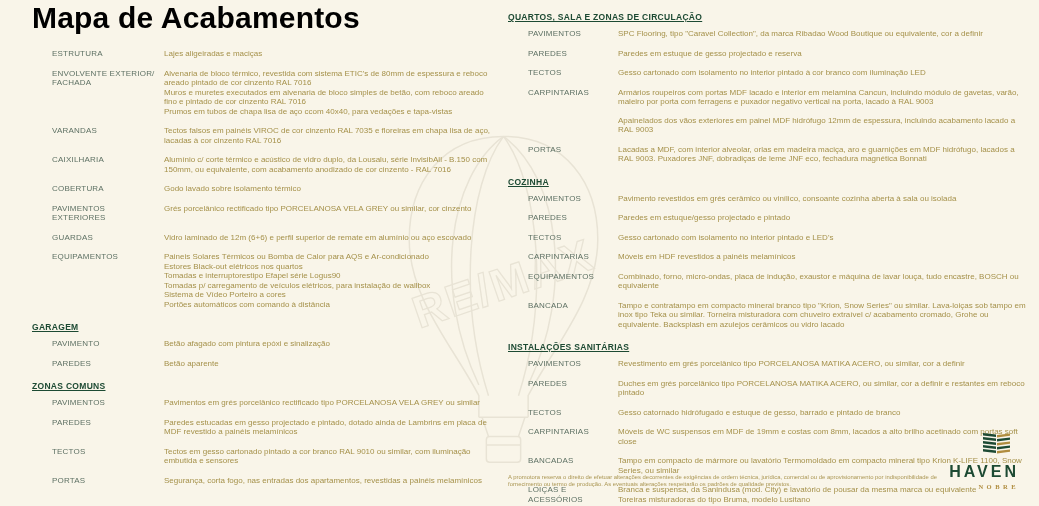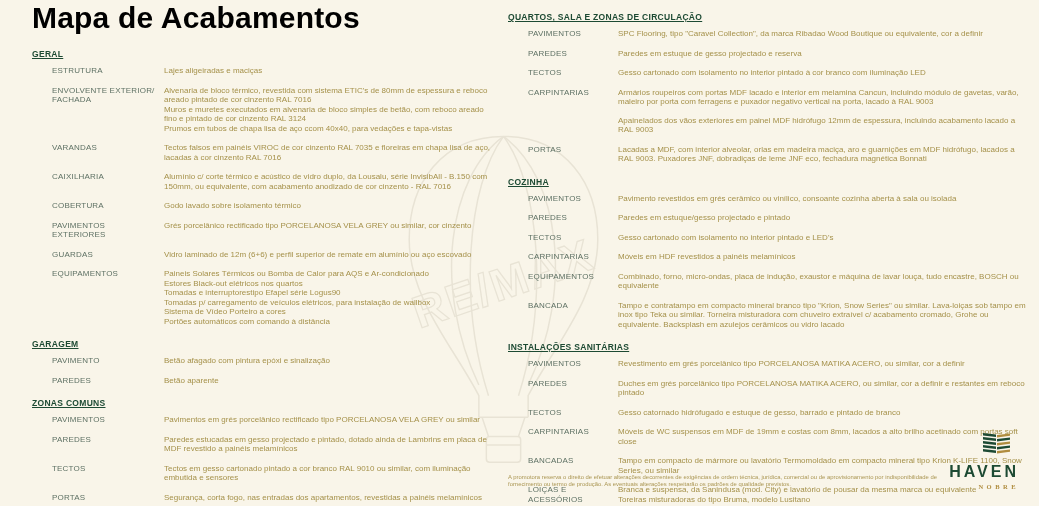--- a/index.html
+++ b/index.html
@@ -76,32 +76,31 @@
       <rect x="84" y="286" width="32" height="24" rx="3"></rect>
       <path d="M84,294 L116,294"></path>
     </g>
     <text x="14" y="158" transform="rotate(-19 100 150)" font-family="Liberation Sans, sans-serif" font-size="42" font-weight="bold" letter-spacing="2" fill="none" stroke="#dbd5c5" stroke-width="1.2">RE/MAX</text>
   </svg>
 </div>
 
 <div class="page-title">Mapa de Acabamentos</div>
 
 <div id="left-col" class="column col-left">
-    <div class="section-heading">GERAL</div>
     <div class="row">
       <div class="label">ESTRUTURA</div>
       <div class="text">
         <div class="line">Lajes aligeiradas e maciças</div>
       </div>
     </div>
     <div class="row">
       <div class="label">ENVOLVENTE EXTERIOR/ FACHADA</div>
       <div class="text">
         <div class="line">Alvenaria de bloco térmico, revestida com sistema ETIC's de 80mm de espessura e reboco areado pintado de cor cinzento RAL 7016</div>
-        <div class="line">Muros e muretes executados em alvenaria de bloco simples de betão, com reboco areado fino e pintado de cor cinzento RAL 3124</div>
+        <div class="line">Muros e muretes executados em alvenaria de bloco simples de betão, com reboco areado fino e pintado de cor cinzento RAL 7016</div>
         <div class="line">Prumos em tubos de chapa lisa de aço ccom 40x40, para vedações e tapa-vistas</div>
       </div>
     </div>
     <div class="row">
       <div class="label">VARANDAS</div>
       <div class="text">
         <div class="line">Tectos falsos em painéis VIROC de cor cinzento RAL 7035 e floreiras em chapa lisa de aço, lacadas à cor cinzento RAL 7016</div>
       </div>
     </div>
     <div class="row">

